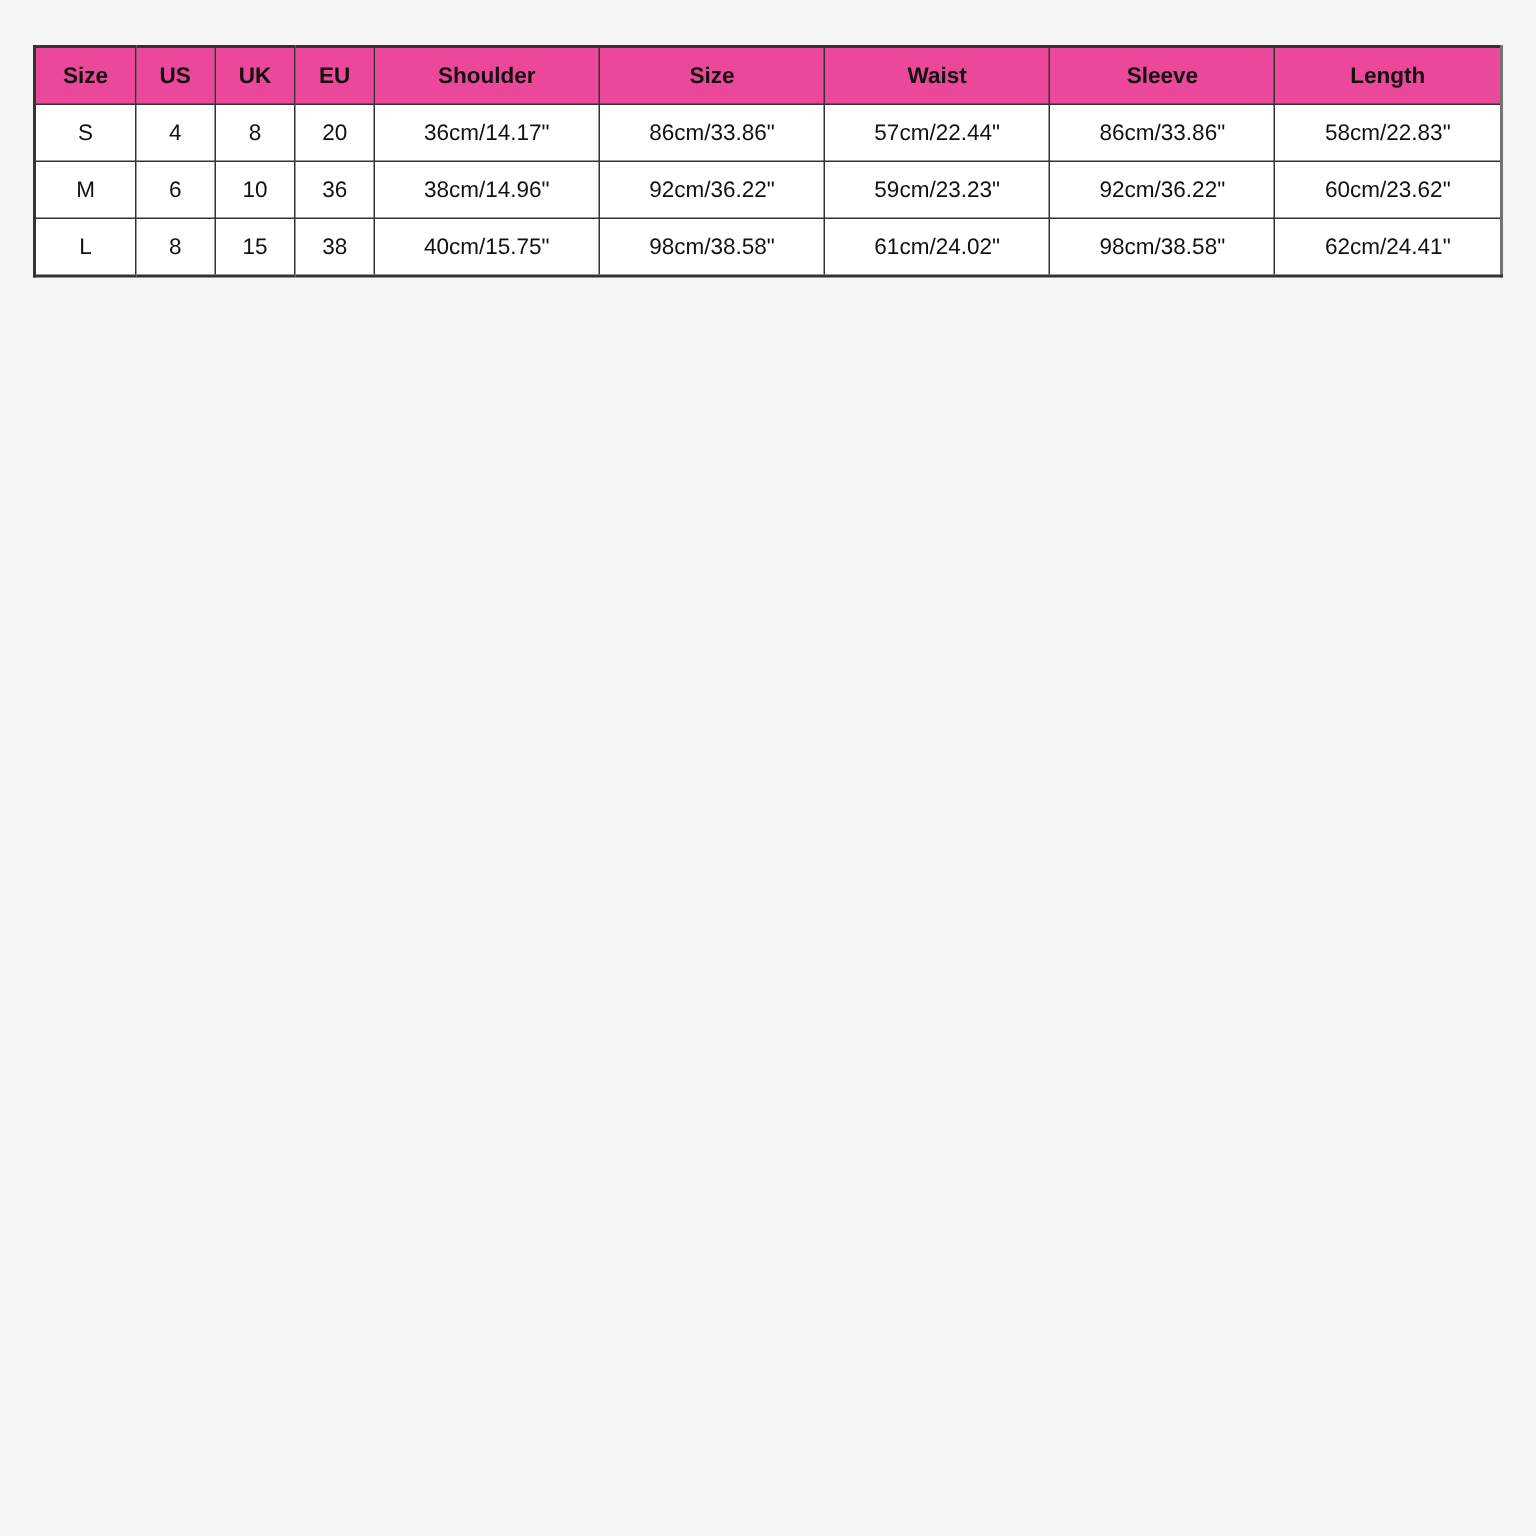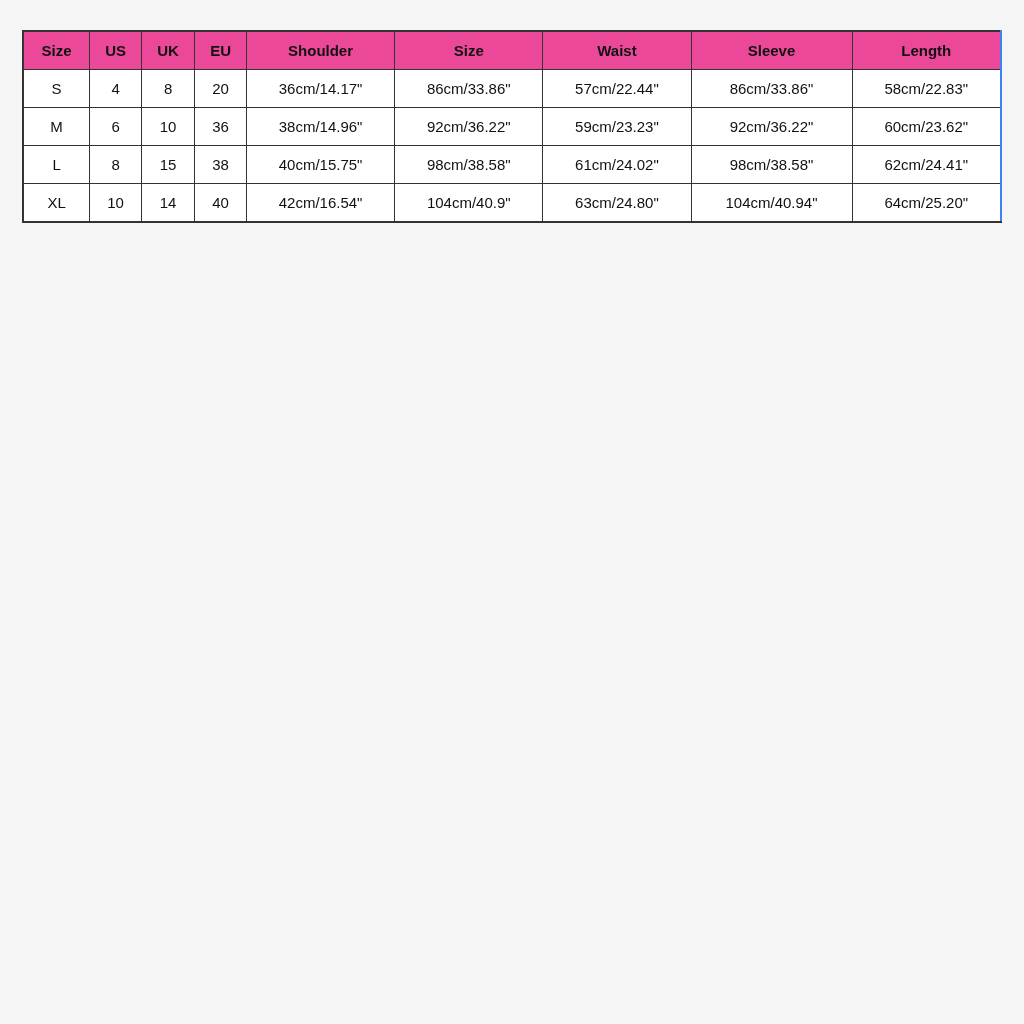--- a/index.html
+++ b/index.html
@@ -54,21 +54,21 @@
 
     tr:last-child td {
       border-bottom: 2px solid #333;
     }
 
     th:first-child, td:first-child {
       border-left: 2px solid #333;
     }
 
     th:last-child, td:last-child {
-      border-right: 2px solid #3b82f6;
+      border-right: 2px solid #737373;
     }
   </style>
 </head>
 <body>
 
 <div class="table-container">
   <table>
     <thead>
       <tr>
         <th>Size</th>
@@ -109,26 +109,15 @@
           <td>L</td>
           <td>8</td>
           <td>15</td>
           <td>38</td>
           <td>40cm/15.75"</td>
           <td>98cm/38.58"</td>
           <td>61cm/24.02"</td>
           <td>98cm/38.58"</td>
           <td>62cm/24.41"</td>
         </tr>
-        <tr>
-          <td>XL</td>
-          <td>10</td>
-          <td>14</td>
-          <td>40</td>
-          <td>42cm/16.54"</td>
-          <td>104cm/40.9"</td>
-          <td>63cm/24.80"</td>
-          <td>104cm/40.94"</td>
-          <td>64cm/25.20"</td>
-        </tr>
       </tbody>
   </table>
 </div>
 
 </body></html>

